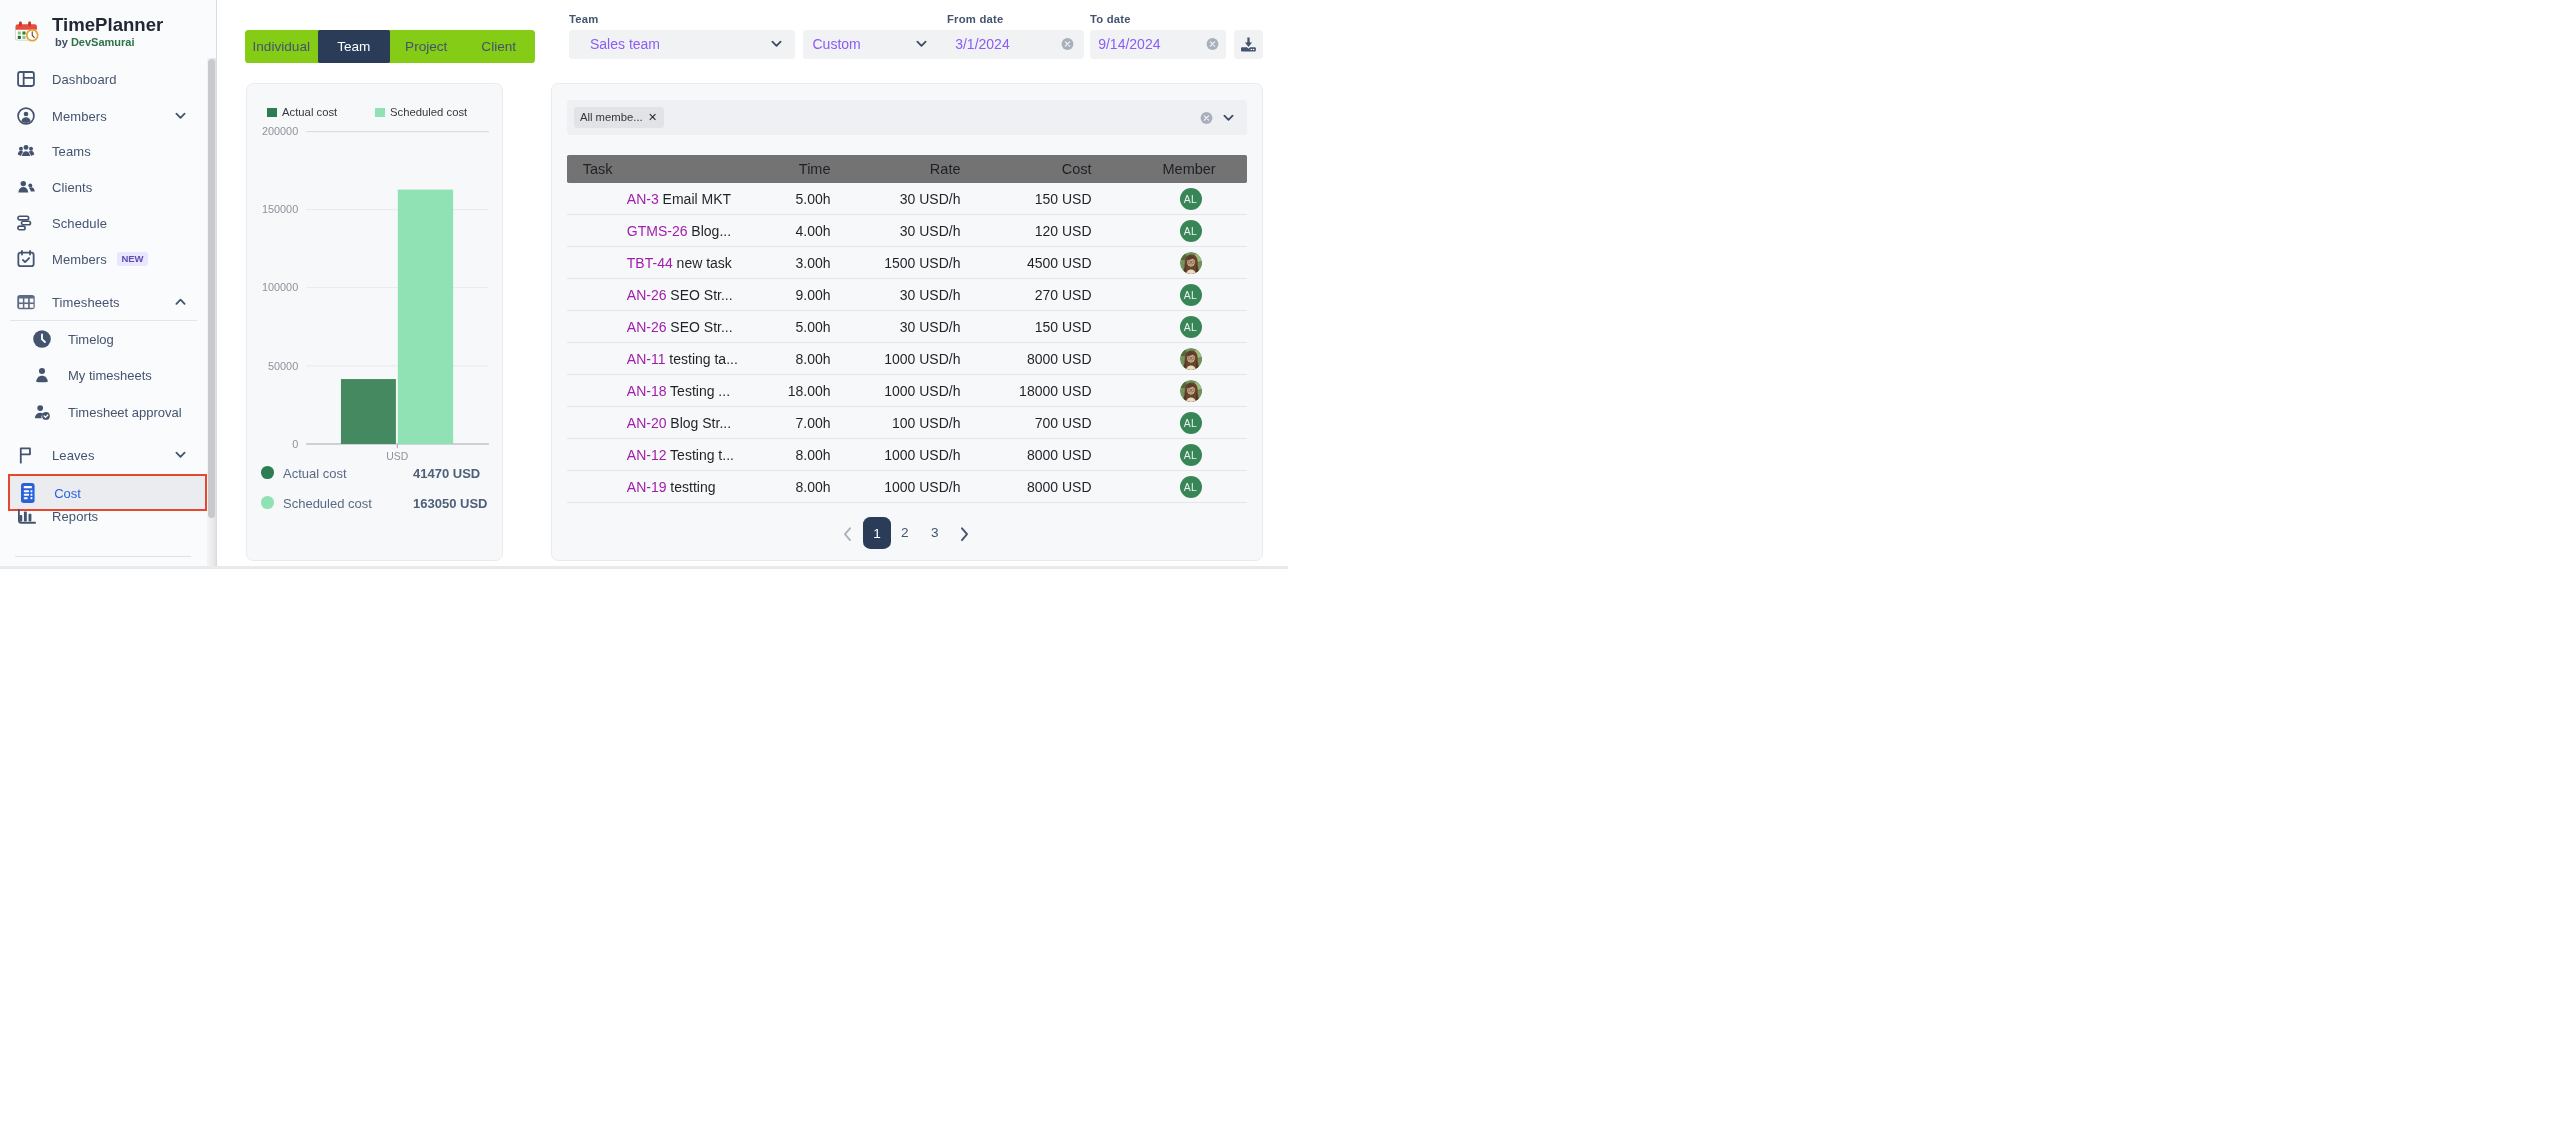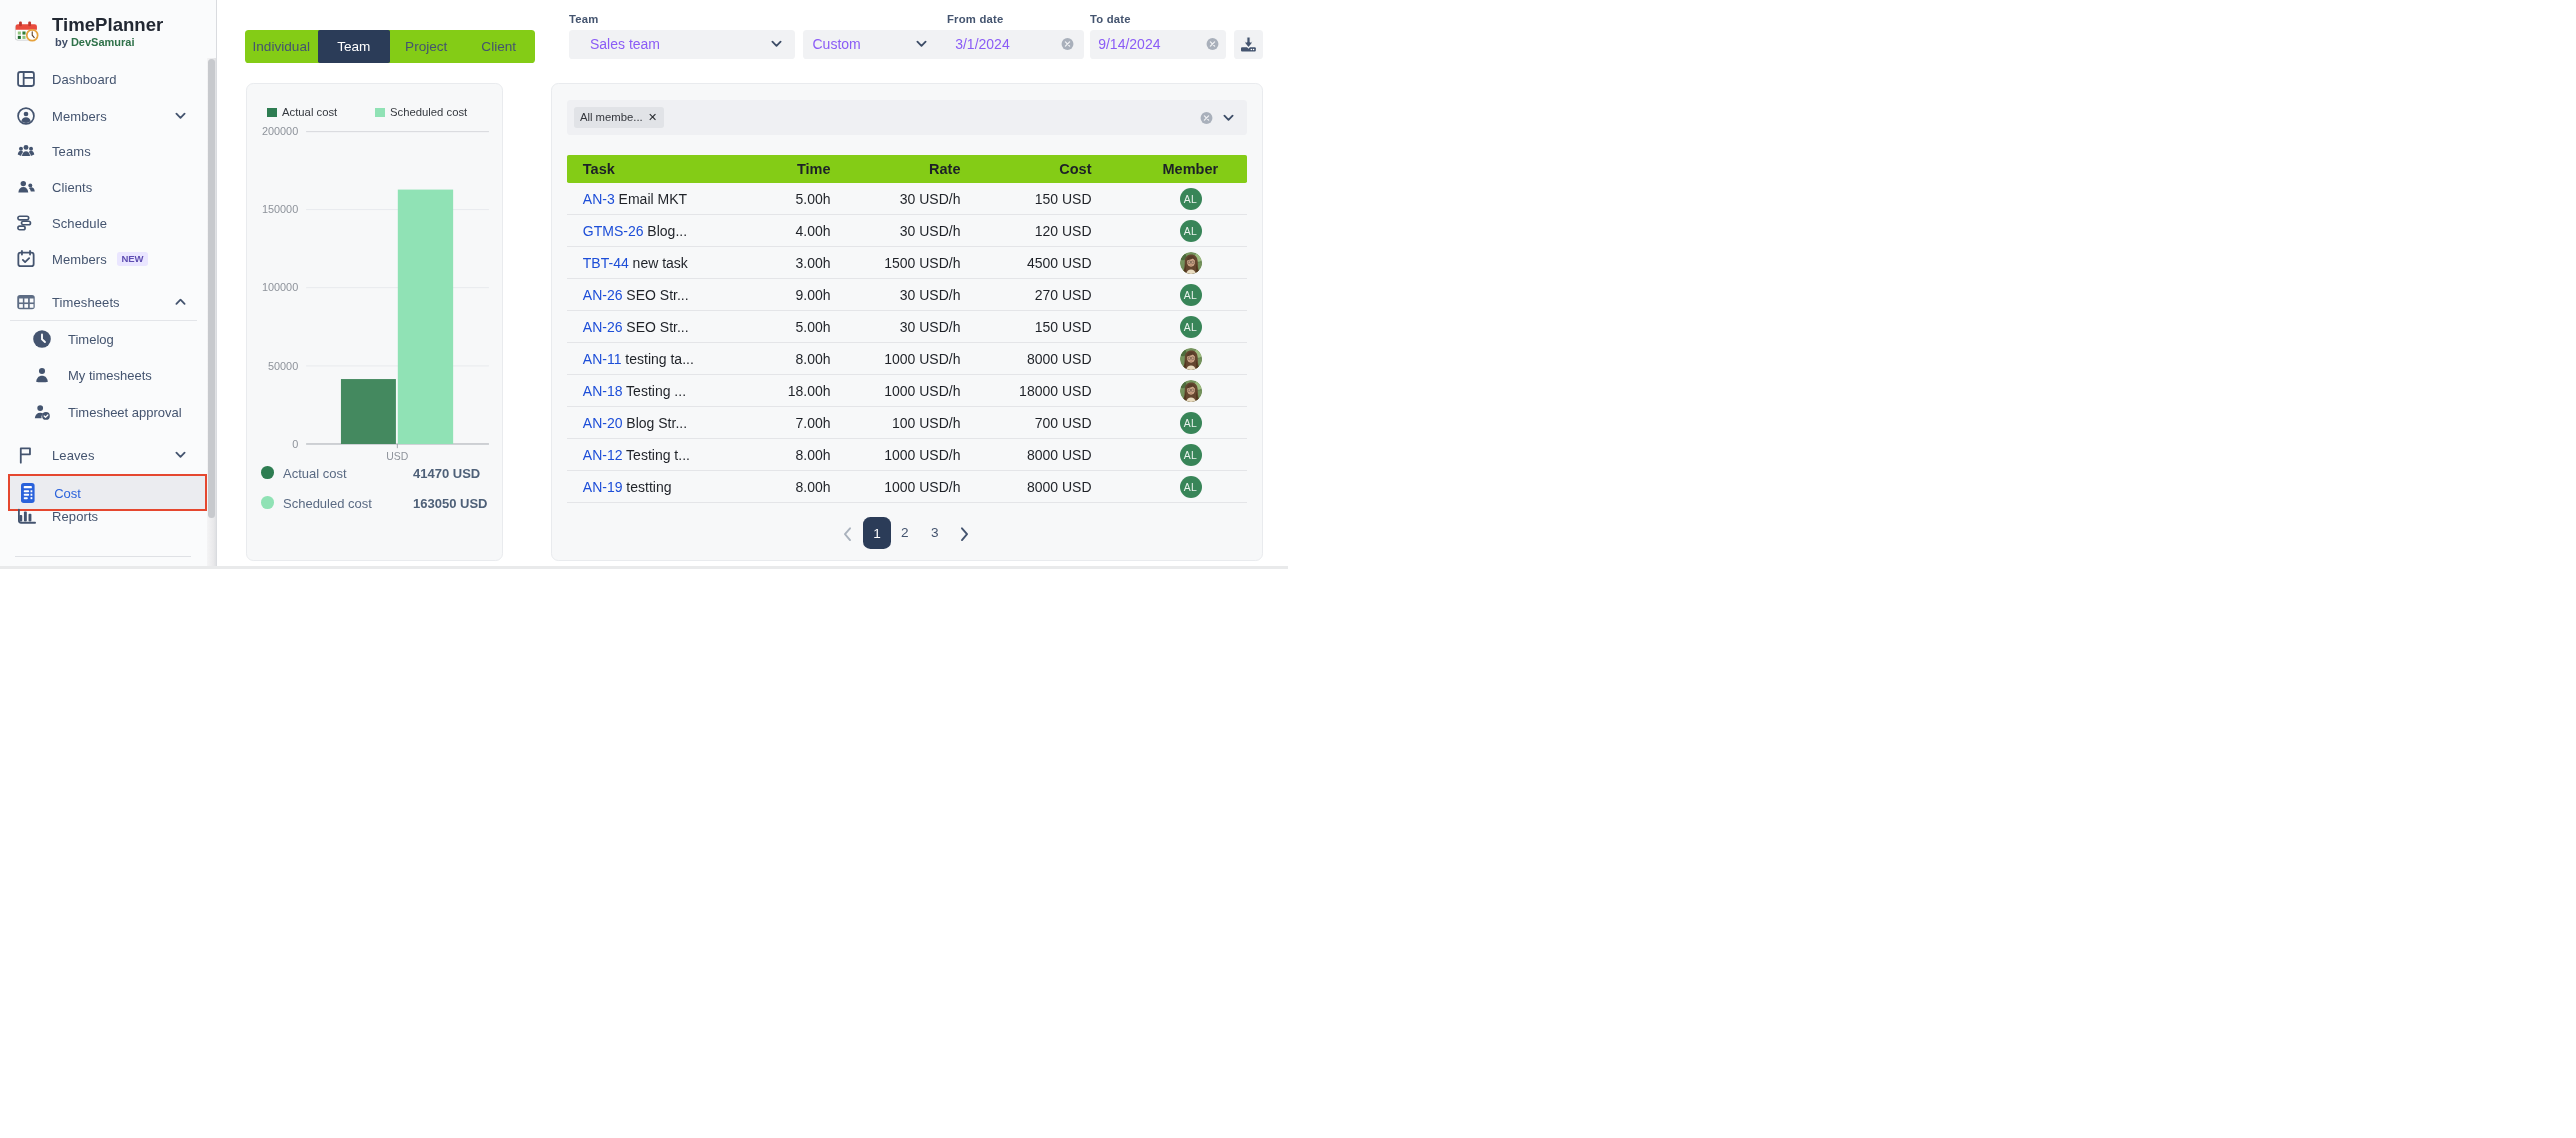--- a/index.html
+++ b/index.html
@@ -53,26 +53,26 @@
 .bleg-dot { position:absolute; width:12.7px; height:12.7px; border-radius:50%; }
 .bleg-txt { position:absolute; font-size:13px; color:#5a6a83; }
 .bleg-val { position:absolute; font-size:13px; font-weight:bold; color:#4e6078; }
 
 #filterbar { position:absolute; left:14.5px; top:16px; width:680px; height:35px;
   background:#eff0f3; border-radius:3.6px; }
 #chip { position:absolute; left:7px; top:7.3px; height:21px; background:#e1e3e7; border-radius:2.7px;
   font-size:11.3px; color:#33363c; line-height:21px; padding:0 6.4px; }
 
 #tbl { position:absolute; left:14.5px; top:71px; width:680px; }
-#tbl .hrow { position:relative; height:28px; background:#84cc16; border-radius:1.8px;
-  font-weight:bold; font-size:14.5px; color:#1d2127; }
+#tbl .hrow { position:relative; height:28px; background:#737373; border-radius:1.8px;
+  font-weight:normal; font-size:14.5px; color:#1d2127; }
 #tbl .row { position:relative; height:32px; border-bottom:0.9px solid #e4e5e8;
   font-size:14px; color:#1f2228; }
 #tbl .c { position:absolute; top:50%; transform:translateY(-50%); white-space:nowrap; }
-#tbl a { color:#1d4ed8; text-decoration:none; }
+#tbl a { color:#a21caf; text-decoration:none;margin-left:44px; }
 .av { position:absolute; left:613px; top:5px; width:22px; height:22px; border-radius:50%; }
 .av.g { background:#388558; color:#e9f1ec; font-size:10.4px; font-weight:500;
   display:flex; align-items:center; justify-content:center; letter-spacing:0.3px; }
 
 .pgnum { position:absolute; font-size:13.6px; color:#44546F; }
 #pgactive { position:absolute; width:28px; height:32px; background:#2b3c58; border-radius:7.3px;
   color:#fff; font-size:13.6px; display:flex; align-items:center; justify-content:center; }
 #botstrip { position:absolute; left:0; top:566px; width:1288px; height:2.7px; background:#e9eaeb; }
 </style>
 </head>

